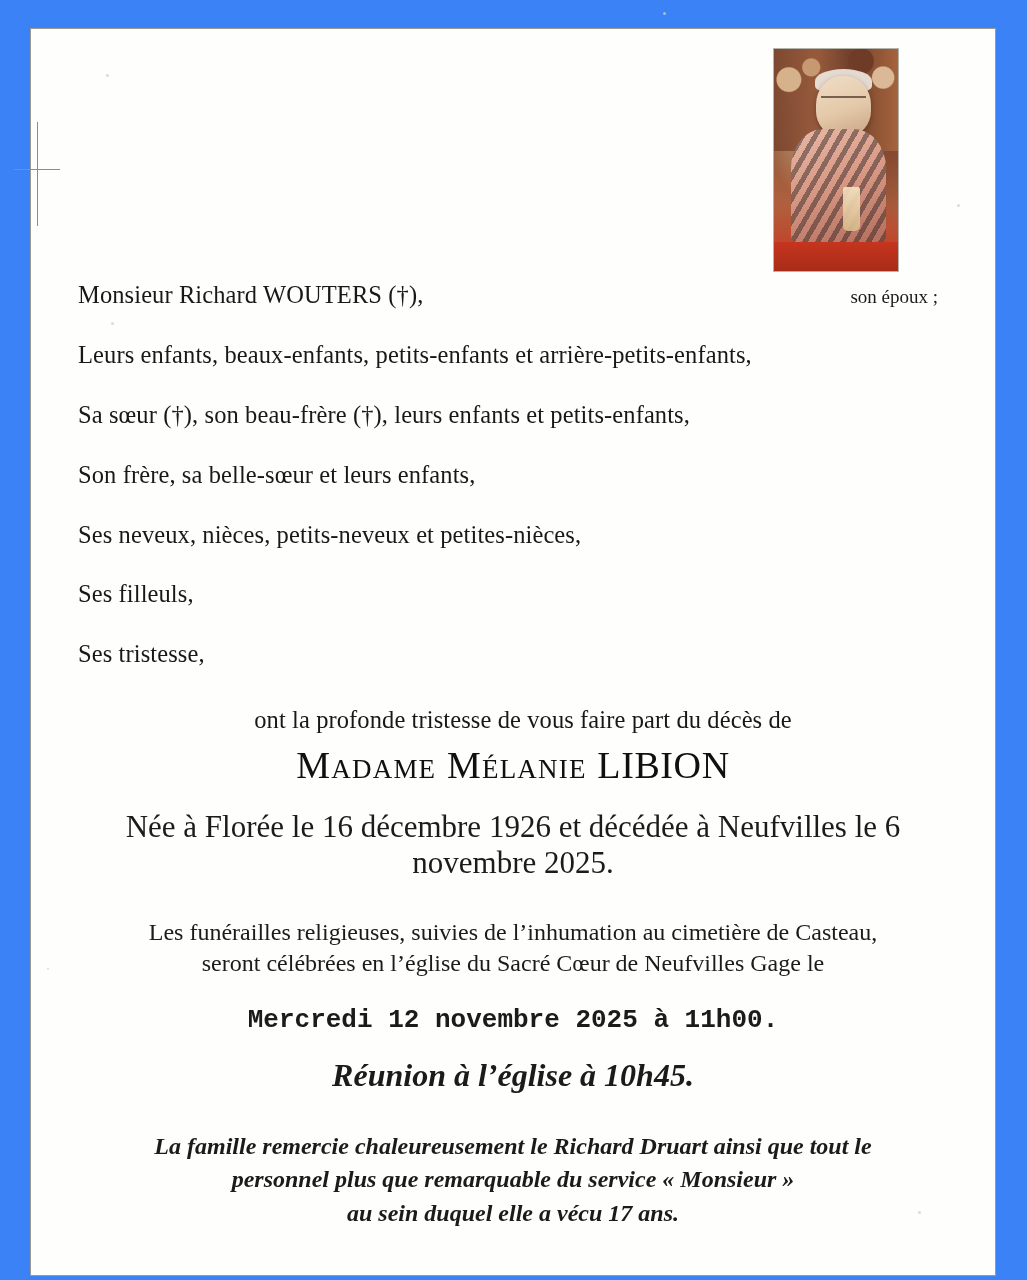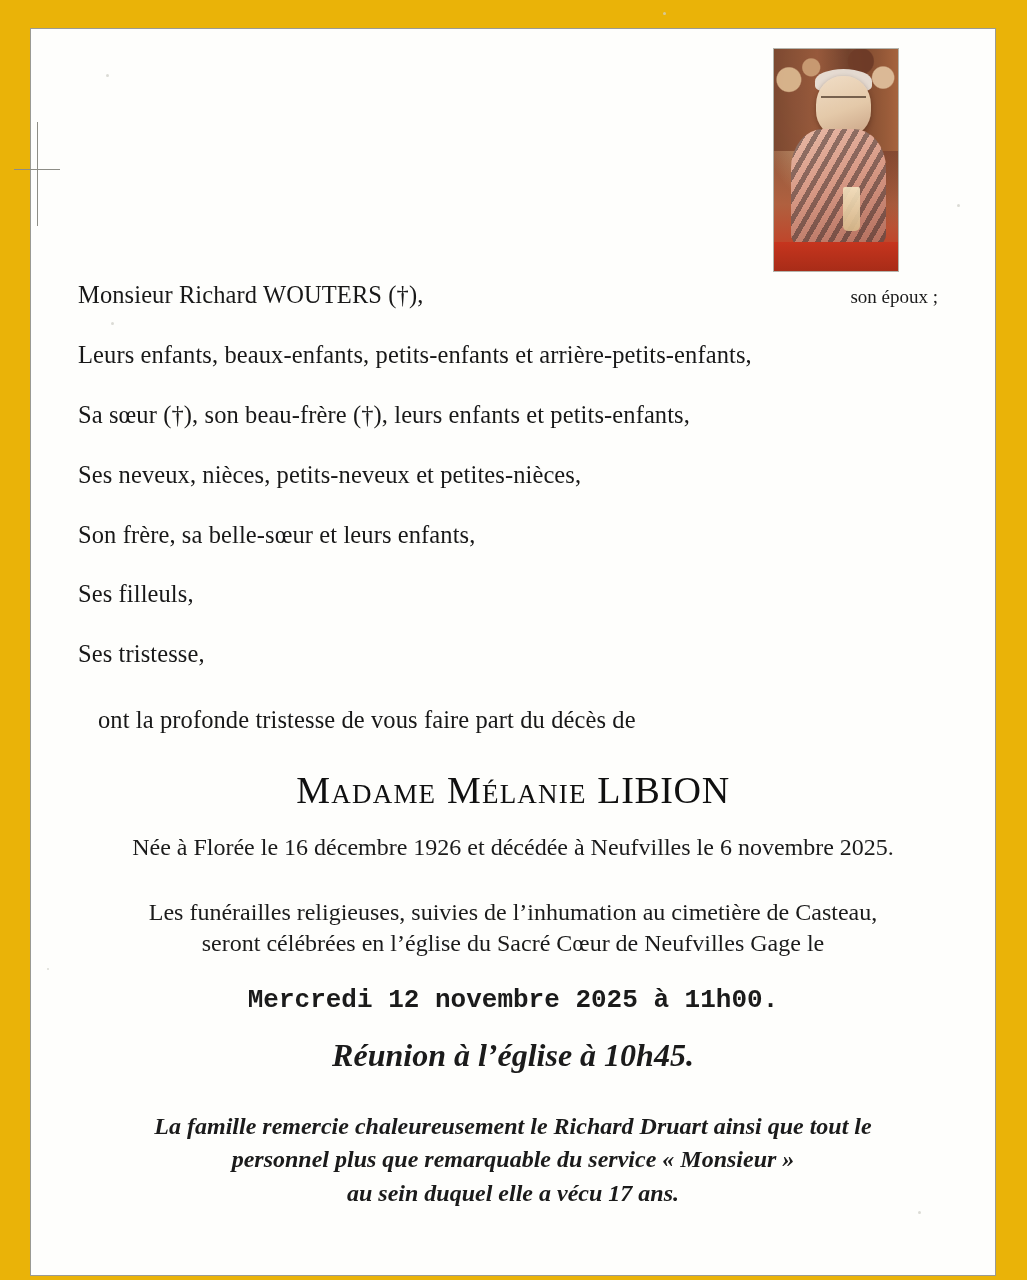--- a/index.html
+++ b/index.html
@@ -13,21 +13,21 @@
     position: relative;
     font-family: "Liberation Serif", serif;
     color: #1b1b1b;
     overflow: hidden;
   }
 
   
   .page {
     position: absolute;
     inset: 0;
-    background: #eab308;
+    background: #3b82f6;
   }
 
   
   .card-frame {
     position: absolute;
     left: 30px;
     top: 28px;
     width: 966px;
     height: 1248px;
     border: 1px solid #9a9a93;
@@ -175,42 +175,43 @@
   .row-epoux .qualifier {
     font-size: 19px;
     padding-right: 10px;
   }
 
   .relative {
     margin-top: 30px;
   }
 
   .intro {
+    text-align: center;
     margin-top: 36px;
     padding-left: 20px;
   }
 
   .deceased-name {
     text-align: center;
-    margin-top: 33px;
+    margin-top: 8px;
     font-size: 38px;
     letter-spacing: 1.2px;
     font-variant: small-caps;
     color: #101010;
   }
   .deceased-name .surname {
     font-variant: normal;
     text-transform: none;
     letter-spacing: .6px;
   }
 
   .birth-death {
     text-align: center;
     margin-top: 22px;
-    font-size: 24px;
+    font-size: 31px;
   }
 
   .funeral {
     text-align: center;
     margin-top: 36px;
     font-size: 24px;
     line-height: 1.3;
   }
 
   .ceremony-date {
@@ -287,22 +288,22 @@
 
   <div class="content">
 
     <div class="row-epoux">
       <div class="line">Monsieur Richard WOUTERS (†),</div>
       <div class="qualifier">son époux ;</div>
     </div>
 
     <div class="line relative">Leurs enfants, beaux-enfants, petits-enfants et arrière-petits-enfants,</div>
     <div class="line relative">Sa sœur (†), son beau-frère (†), leurs enfants et petits-enfants,</div>
+    <div class="line relative">Son frère, sa belle-sœur et leurs enfants,</div>
     <div class="line relative">Ses neveux, nièces, petits-neveux et petites-nièces,</div>
-    <div class="line relative">Son frère, sa belle-sœur et leurs enfants,</div>
     <div class="line relative">Ses filleuls,</div>
     <div class="line relative">Ses tristesse,</div>
 
     <div class="line intro">ont la profonde tristesse de vous faire part du décès de</div>
 
     <div class="deceased-name">
       <span>Madame</span>
       <span>Mélanie</span>
       <span class="surname">LIBION</span>
     </div>

